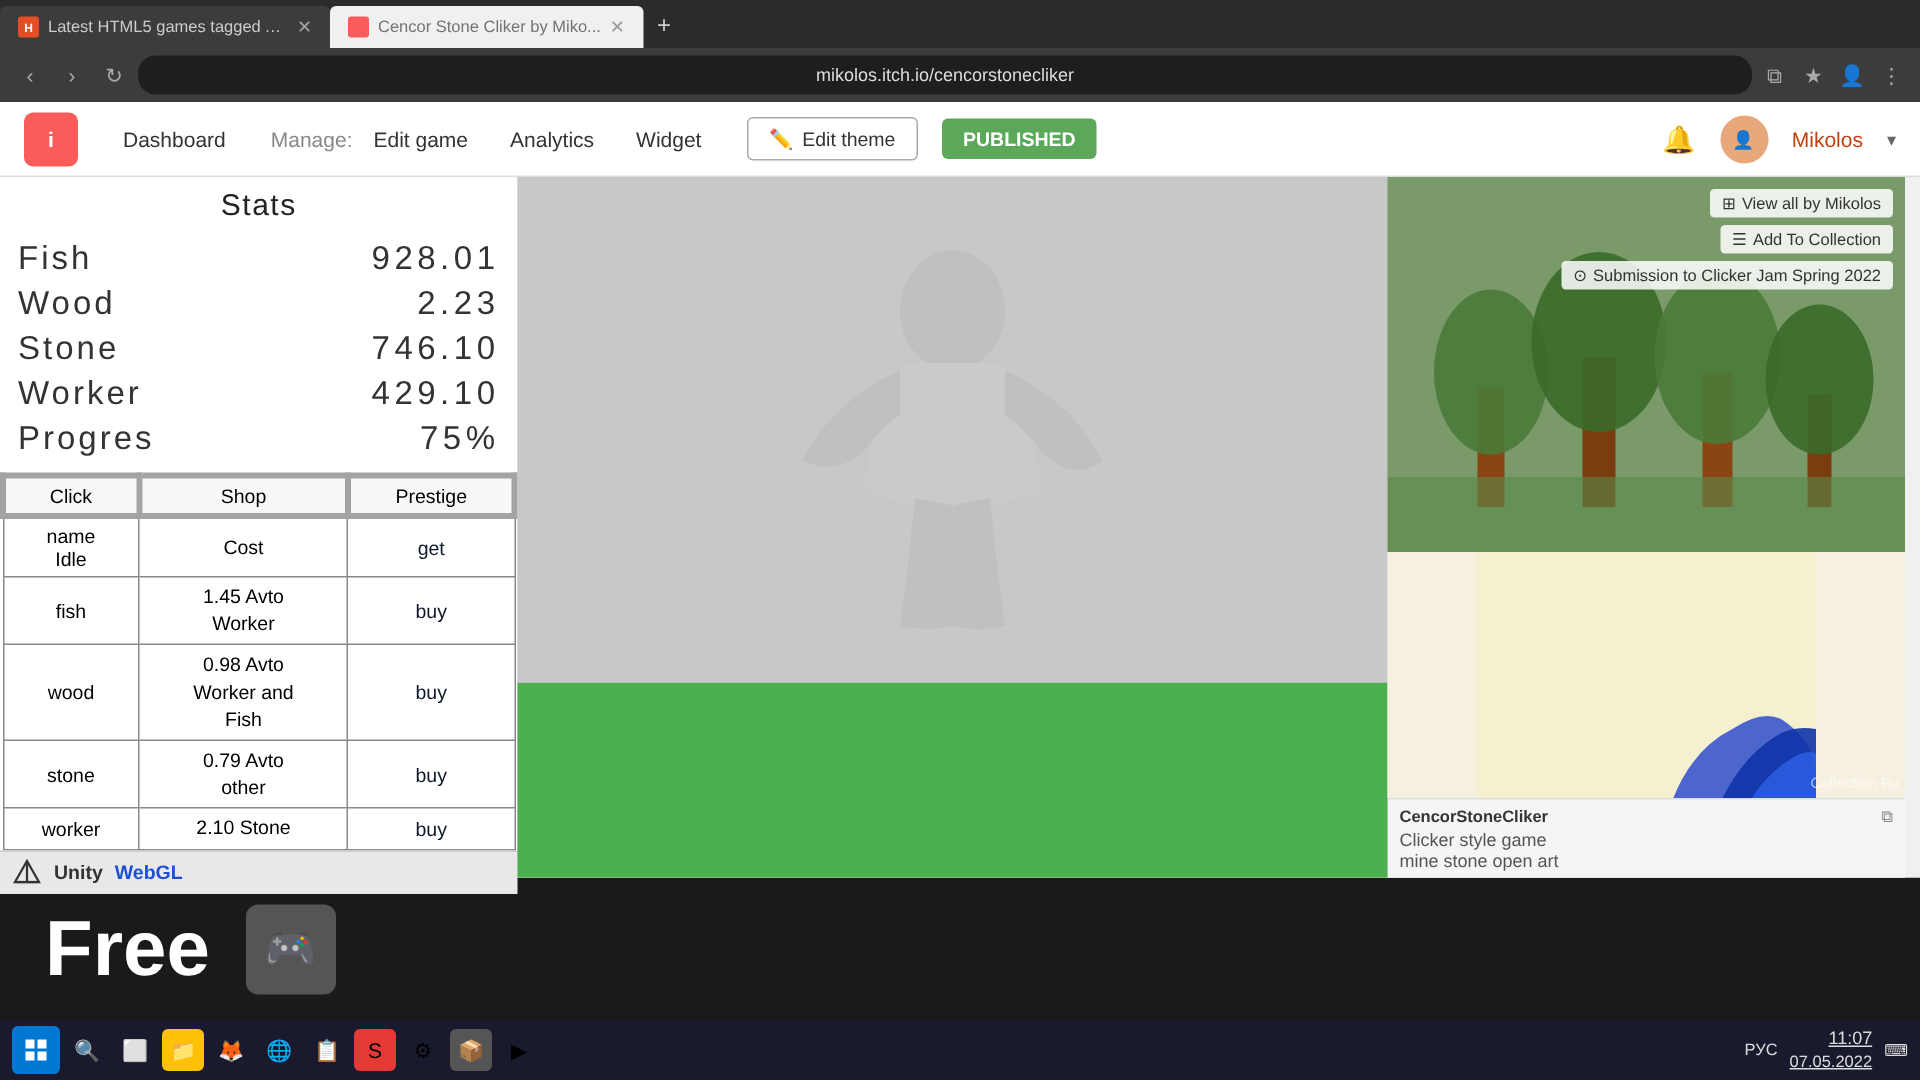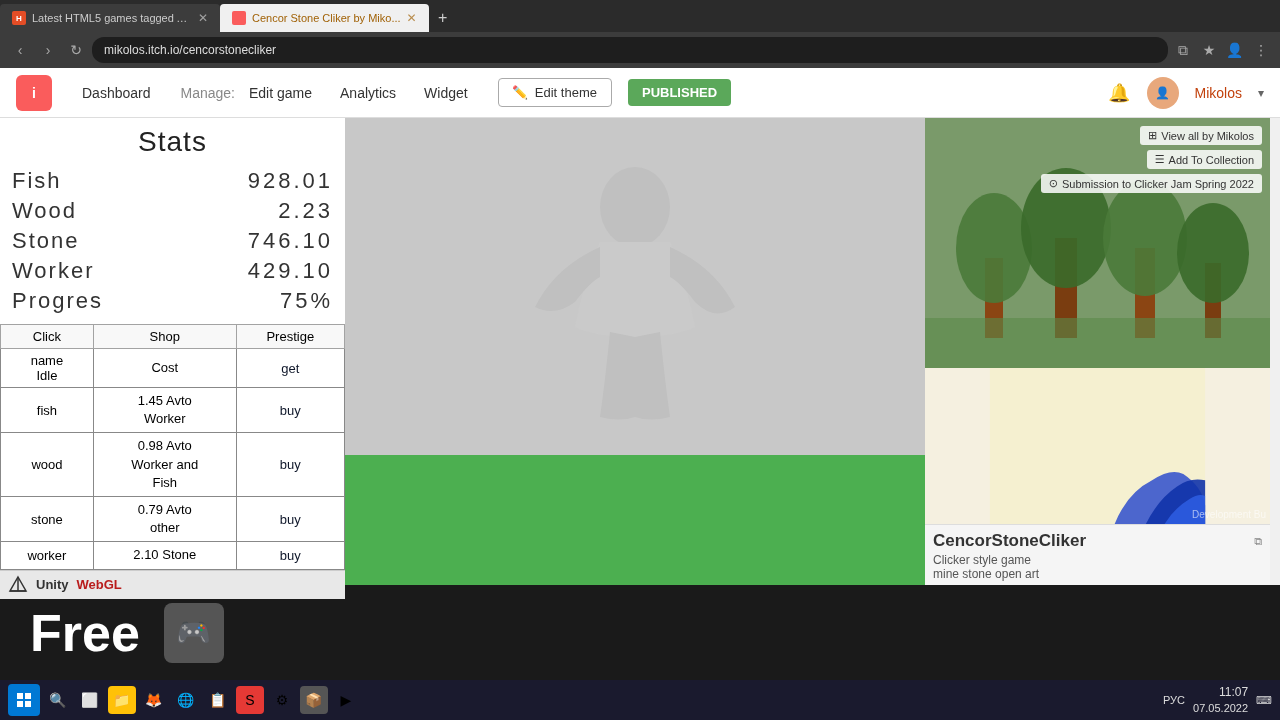--- a/index.html
+++ b/index.html
@@ -2,31 +2,31 @@
 <html><head>
   <meta charset="utf-8">
   <style>
     * { margin: 0; padding: 0; box-sizing: border-box; }
     body { width: 1280px; height: 720px; overflow: hidden; font-family: Arial, sans-serif; background: #f0f0f0; }
 
     
     .browser-chrome { background: #3c3c3c; width: 100%; }
     .tab-bar { display: flex; align-items: flex-end; height: 32px; background: #2b2b2b; padding-top: 4px; }
     .tab { display: flex; align-items: center; height: 28px; padding: 0 12px; font-size: 12px; color: #ccc; background: #3c3c3c; border-radius: 4px 4px 0 0; min-width: 180px; max-width: 220px; gap: 6px; cursor: pointer; }
-    .tab.active { background: #f0f0f0; color: #a16207; }
+    .tab.active { background: #f0f0f0; color: #737373; }
     .tab-favicon { width: 14px; height: 14px; display: inline-block; }
     .tab-favicon.html5 { background: #e44d26; border-radius: 2px; font-size: 8px; color: white; display: flex; align-items: center; justify-content: center; font-weight: bold; }
     .tab-favicon.itch { background: #fa5c5c; border-radius: 2px; }
     .tab-title { flex: 1; overflow: hidden; white-space: nowrap; text-overflow: ellipsis; font-size: 11px; }
     .tab-close { font-size: 12px; cursor: pointer; opacity: 0.7; }
     .tab-new { width: 28px; height: 28px; display: flex; align-items: center; justify-content: center; color: #ccc; font-size: 16px; cursor: pointer; }
 
     .nav-bar { display: flex; align-items: center; height: 36px; background: #3c3c3c; padding: 0 8px; gap: 4px; }
     .nav-btn { width: 24px; height: 24px; display: flex; align-items: center; justify-content: center; color: #aaa; font-size: 14px; cursor: pointer; border-radius: 3px; }
-    .address-bar { flex: 1; background: #1e1e1e; border-radius: 12px; height: 26px; display: flex; align-items: center; padding: 0 12px; color: #ddd; font-size: 12px; }
+    .address-bar { flex: 1; background: #1e1e1e; border-radius: 12px; height: 26px; display: flex; align-items: center; padding: 0 12px; color: #ddd; font-size: 12px; justify-content: center; }
     .nav-icons { display: flex; gap: 4px; align-items: center; }
     .nav-icon { color: #aaa; font-size: 14px; cursor: pointer; width: 22px; height: 22px; display: flex; align-items: center; justify-content: center; }
 
     
     .itch-header { display: flex; align-items: center; background: #ffffff; height: 50px; padding: 0 16px; border-bottom: 1px solid #ddd; gap: 16px; }
     .itch-logo { width: 36px; height: 36px; background: #fa5c5c; border-radius: 6px; display: flex; align-items: center; justify-content: center; color: white; font-weight: bold; font-size: 14px; flex-shrink: 0; }
     .itch-nav-item { padding: 8px 14px; font-size: 14px; color: #333; cursor: pointer; font-weight: 500; }
     .itch-manage { color: #888; font-size: 14px; text-align: center; }
     .edit-theme-btn { display: flex; align-items: center; gap: 6px; padding: 6px 14px; border: 1px solid #aaa; border-radius: 4px; font-size: 13px; color: #333; cursor: pointer; background: white; }
     .published-btn { background: #5ba85a; color: white; padding: 6px 14px; border-radius: 4px; font-size: 13px; font-weight: bold; cursor: pointer; border: none; }
@@ -37,70 +37,70 @@
     .chevron { font-size: 12px; color: #666; }
 
     
     .main-content { display: flex; width: 100%; background: #f0f0f0; }
 
     
     .game-left { width: 345px; background: white; flex-shrink: 0; }
 
     
     .stats-area { padding: 8px 12px; background: white; }
-    .stats-title { font-size: 28px; font-weight: normal; text-align: center; margin-bottom: 8px; color: #222; letter-spacing: 1px; }
+    .stats-title { font-size: 20px; font-weight: normal; text-align: center; margin-bottom: 8px; color: #222; letter-spacing: 1px; }
     .stat-row { display: flex; justify-content: space-between; align-items: center; padding: 2px 0; }
     .stat-label { font-size: 22px; color: #333; letter-spacing: 2px; }
     .stat-value { font-size: 22px; color: #333; letter-spacing: 3px; }
 
     
     .shop-table { width: 100%; border-collapse: collapse; border: 1px solid #888; }
-    .shop-table th { border: 1px solid #a3a3a3; padding: 4px 6px; font-size: 13px; font-weight: normal; background: #f8f8f8; text-align: center; }
+    .shop-table th { border: 4px solid #a3a3a3; padding: 4px 6px; font-size: 13px; font-weight: normal; background: #f8f8f8; text-align: center; }
     .shop-table td { border: 1px solid #888; padding: 4px 6px; font-size: 13px; text-align: center; }
     .shop-name { font-size: 15px; }
     .shop-cost { font-size: 11px; line-height: 1.4; }
     .shop-buy { font-size: 15px; cursor: pointer; color: #0f172a; }
 
     
     .unity-bar { display: flex; align-items: center; gap: 8px; padding: 4px 8px; background: #e8e8e8; border-top: 1px solid #ccc; }
     .unity-logo-text { font-size: 13px; font-weight: bold; color: #333; }
-    .webgl-text { color: #b91c1c; font-size: 13px; font-weight: bold; }
+    .webgl-text { color: #1d4ed8; font-size: 13px; font-weight: bold; }
 
     
     .game-canvas { flex: 1; background: #ccc; position: relative; display: flex; flex-direction: column; max-width: 580px; }
     .game-upper { flex: 1; background: #c8c8c8; position: relative; min-height: 320px; display: flex; align-items: center; justify-content: center; overflow: hidden; }
     .game-green { background: #4caf50; height: 130px; }
 
     
     .right-panel { width: 345px; background: #f5f0e0; flex-shrink: 0; display: flex; flex-direction: column; }
     .right-top { background: #7a9a6a; height: 250px; position: relative; overflow: hidden; }
     .right-bottom { flex: 1; background: #f5f0e0; position: relative; overflow: hidden; }
     .view-all-btn { position: absolute; top: 8px; right: 8px; background: rgba(255,255,255,0.85); border-radius: 3px; padding: 3px 8px; font-size: 11px; color: #333; display: flex; align-items: center; gap: 4px; cursor: pointer; }
     .add-collection-btn { position: absolute; top: 32px; right: 8px; background: rgba(255,255,255,0.85); border-radius: 3px; padding: 3px 8px; font-size: 11px; color: #333; display: flex; align-items: center; gap: 4px; cursor: pointer; }
     .submission-btn { position: absolute; top: 56px; right: 8px; background: rgba(255,255,255,0.85); border-radius: 3px; padding: 3px 8px; font-size: 11px; color: #333; display: flex; align-items: center; gap: 4px; cursor: pointer; }
     .dev-bu-label { position: absolute; bottom: 4px; right: 4px; color: rgba(255,255,255,0.6); font-size: 10px; }
     .game-title-bar { display: flex; align-items: center; justify-content: space-between; padding: 2px 0; }
-    .game-title-text { font-size: 17px; color: #333; font-weight: bold; }
+    .game-title-text { font-size: 11px; color: #333; font-weight: bold; }
     .copy-icon { color: #888; font-size: 11px; }
     .game-desc { font-size: 12px; color: #555; }
     .game-desc2 { font-size: 12px; color: #555; }
 
     
     .big-title-bar { background: #1a1a1a; height: 95px; display: flex; align-items: center; padding: 0 30px; gap: 24px; flex-shrink: 0; }
     .big-title-logo { width: 60px; height: 60px; background: #555; border-radius: 8px; display: flex; align-items: center; justify-content: center; font-size: 28px; }
     .big-title-text { font-size: 52px; color: white; font-weight: bold; letter-spacing: 1px; }
     .free-text { font-size: 52px; color: white; font-weight: bold; }
 
     
     .taskbar { background: #1a1a2e; height: 40px; display: flex; align-items: center; padding: 0 8px; gap: 4px; position: fixed; bottom: 0; width: 1280px; }
     .taskbar-start { width: 32px; height: 32px; background: #0078d4; border-radius: 4px; display: flex; align-items: center; justify-content: center; cursor: pointer; }
     .taskbar-icon { width: 28px; height: 28px; background: #444; border-radius: 4px; display: flex; align-items: center; justify-content: center; cursor: pointer; font-size: 14px; }
     .taskbar-spacer { flex: 1; }
     .taskbar-right { display: flex; align-items: center; gap: 8px; color: #ddd; font-size: 11px; }
-    .taskbar-time { text-align: right; line-height: 1.4; }
+    .taskbar-time { text-align: right; line-height: 1.4; text-decoration: underline; }
 
     .manage-group { display: flex; align-items: center; gap: 0; }
   </style>
 </head>
 <body>
 
 <div class="browser-chrome">
   <div class="tab-bar">
     <div class="tab">
       <span class="tab-favicon html5">H</span>
@@ -281,21 +281,21 @@
     </div>
     <div class="right-bottom">
 
       <svg width="345" height="100%" viewBox="0 0 345 250" style="position:absolute;bottom:0;right:0;">
         <rect width="345" height="250" fill="#f5f0d0"></rect>
 
         <path d="M200 250 Q220 200 260 180 Q290 160 310 170 Q340 190 345 220 L345 250 Z" fill="#2244cc" opacity="0.8"></path>
         <path d="M250 250 Q270 210 300 190 Q320 175 345 180 L345 250 Z" fill="#1133aa" opacity="0.9"></path>
         <path d="M280 250 Q295 225 320 210 Q335 200 345 205 L345 250 Z" fill="#3366ee" opacity="0.7"></path>
       </svg>
-      <div class="dev-bu-label">Development Bu</div>
+      <div class="dev-bu-label">Collection Bu</div>
     </div>
 
     <div style="background:#f5f5f5; padding:4px 8px; border-top:1px solid #ddd;">
       <div class="game-title-bar">
         <span class="game-title-text">CencorStoneCliker</span>
         <span class="copy-icon">⧉</span>
       </div>
       <div class="game-desc">Clicker style game</div>
       <div class="game-desc2">mine stone open art</div>
     </div>

